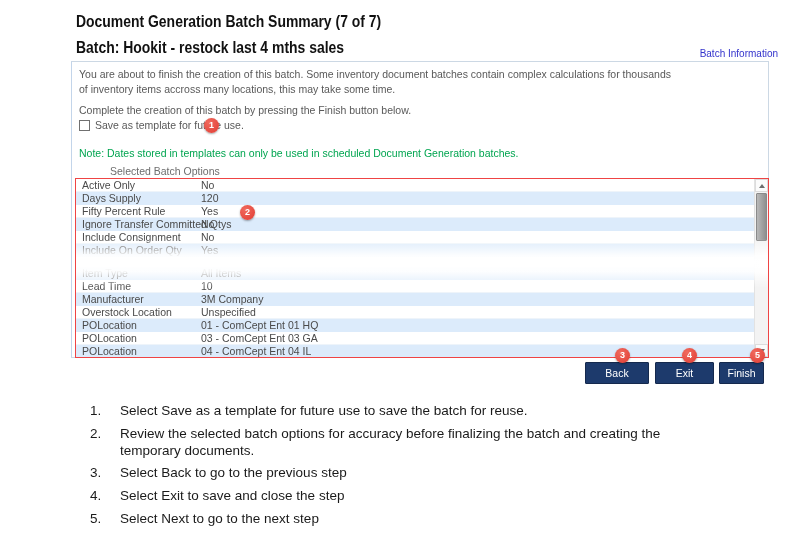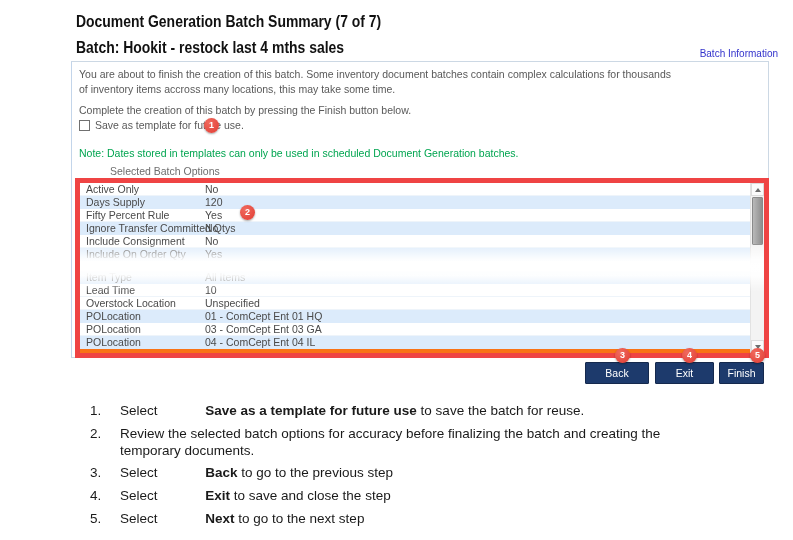--- a/index.html
+++ b/index.html
@@ -31,21 +31,21 @@
   .intro-b { top:41px; }
   .chk-row { position:absolute; left:7px; top:57px; display:flex; align-items:center; }
   .chk-box {
     width:11px; height:11px; background:#fff; border:1px solid #707070; margin-right:5px; display:inline-block;
   }
   .chk-label { font-size:10.5px; color:#595959; }
   .note-line { position:absolute; left:7px; top:85px; font-size:10.5px; color:#00a550; white-space:nowrap; }
   .options-label { position:absolute; left:7px; top:103px; font-size:10.5px; color:#6d6d6d; white-space:nowrap;margin-left:31px; }
   .grid {
     position:absolute; left:3px; top:116px; width:694px; height:180px;
-    background:#f97316; border:5px solid #ef4444; overflow:hidden;
+    background:#14b8a6; border:1px solid #ef4444; overflow:hidden;
   }
   .grid-row {
     position:relative; height:13px; width:679px; font-size:10.5px; color:#4a4a4a;
     line-height:13px; white-space:nowrap;
   }
   .grid-row .cell-label { position:absolute; left:6px; top:0; }
   .grid-row .cell-value { position:absolute; left:125px; top:0; }
   .row-blue { background:#dcebfb; }
   .row-white { background:#ffffff; border-bottom:1px solid #eef4fa; }
   .grid-gap { height:10px; background:#ffffff; }
@@ -86,21 +86,21 @@
   }
   .badge-1 { left:204px; top:118px; }
   .badge-2 { left:240px; top:205px; }
   .badge-3 { left:615px; top:348px; }
   .badge-4 { left:682px; top:348px; }
   .badge-5 { left:750px; top:348px; }
   .instructions { position:absolute; left:90px; top:399px; width:650px; }
   .instr-item { position:absolute; left:0; display:flex; font-size:13.5px; color:#1a1a1a; line-height:17px; }
   .instr-num { width:30px; flex:0 0 30px; }
   .instr-text { width:604px; }
-  .instr-text b { font-weight:bold;margin-left:44px; }
+  .instr-text b { font-weight:normal; }
   .i1 { top:3px; } .i2 { top:26px; } .i3 { top:65px; } .i4 { top:88px; } .i5 { top:111px; }
 </style>
 </head>
 <body>
 
 <div class="page-title">Document Generation Batch Summary (7 of 7)</div>
 <div class="page-subtitle">Batch: Hookit - restock last 4 mths sales</div>
 <div class="batch-info-link">Batch Information</div>
 
 <div class="panel">
@@ -146,20 +146,24 @@
 
     <div class="grid-gap"></div>
 
     <div class="grid-row row-blue">
       <span class="cell-label">Item Type</span>
       <span class="cell-value">All Items</span>
     </div>
     <div class="grid-row row-white">
       <span class="cell-label">Lead Time</span>
       <span class="cell-value">10</span>
+    </div>
+    <div class="grid-row row-blue">
+      <span class="cell-label">Manufacturer</span>
+      <span class="cell-value">3M Company</span>
     </div>
     <div class="grid-row row-white">
       <span class="cell-label">Overstock Location</span>
       <span class="cell-value">Unspecified</span>
     </div>
     <div class="grid-row row-blue">
       <span class="cell-label">POLocation</span>
       <span class="cell-value">01 - ComCept Ent 01 HQ</span>
     </div>
     <div class="grid-row row-white">

